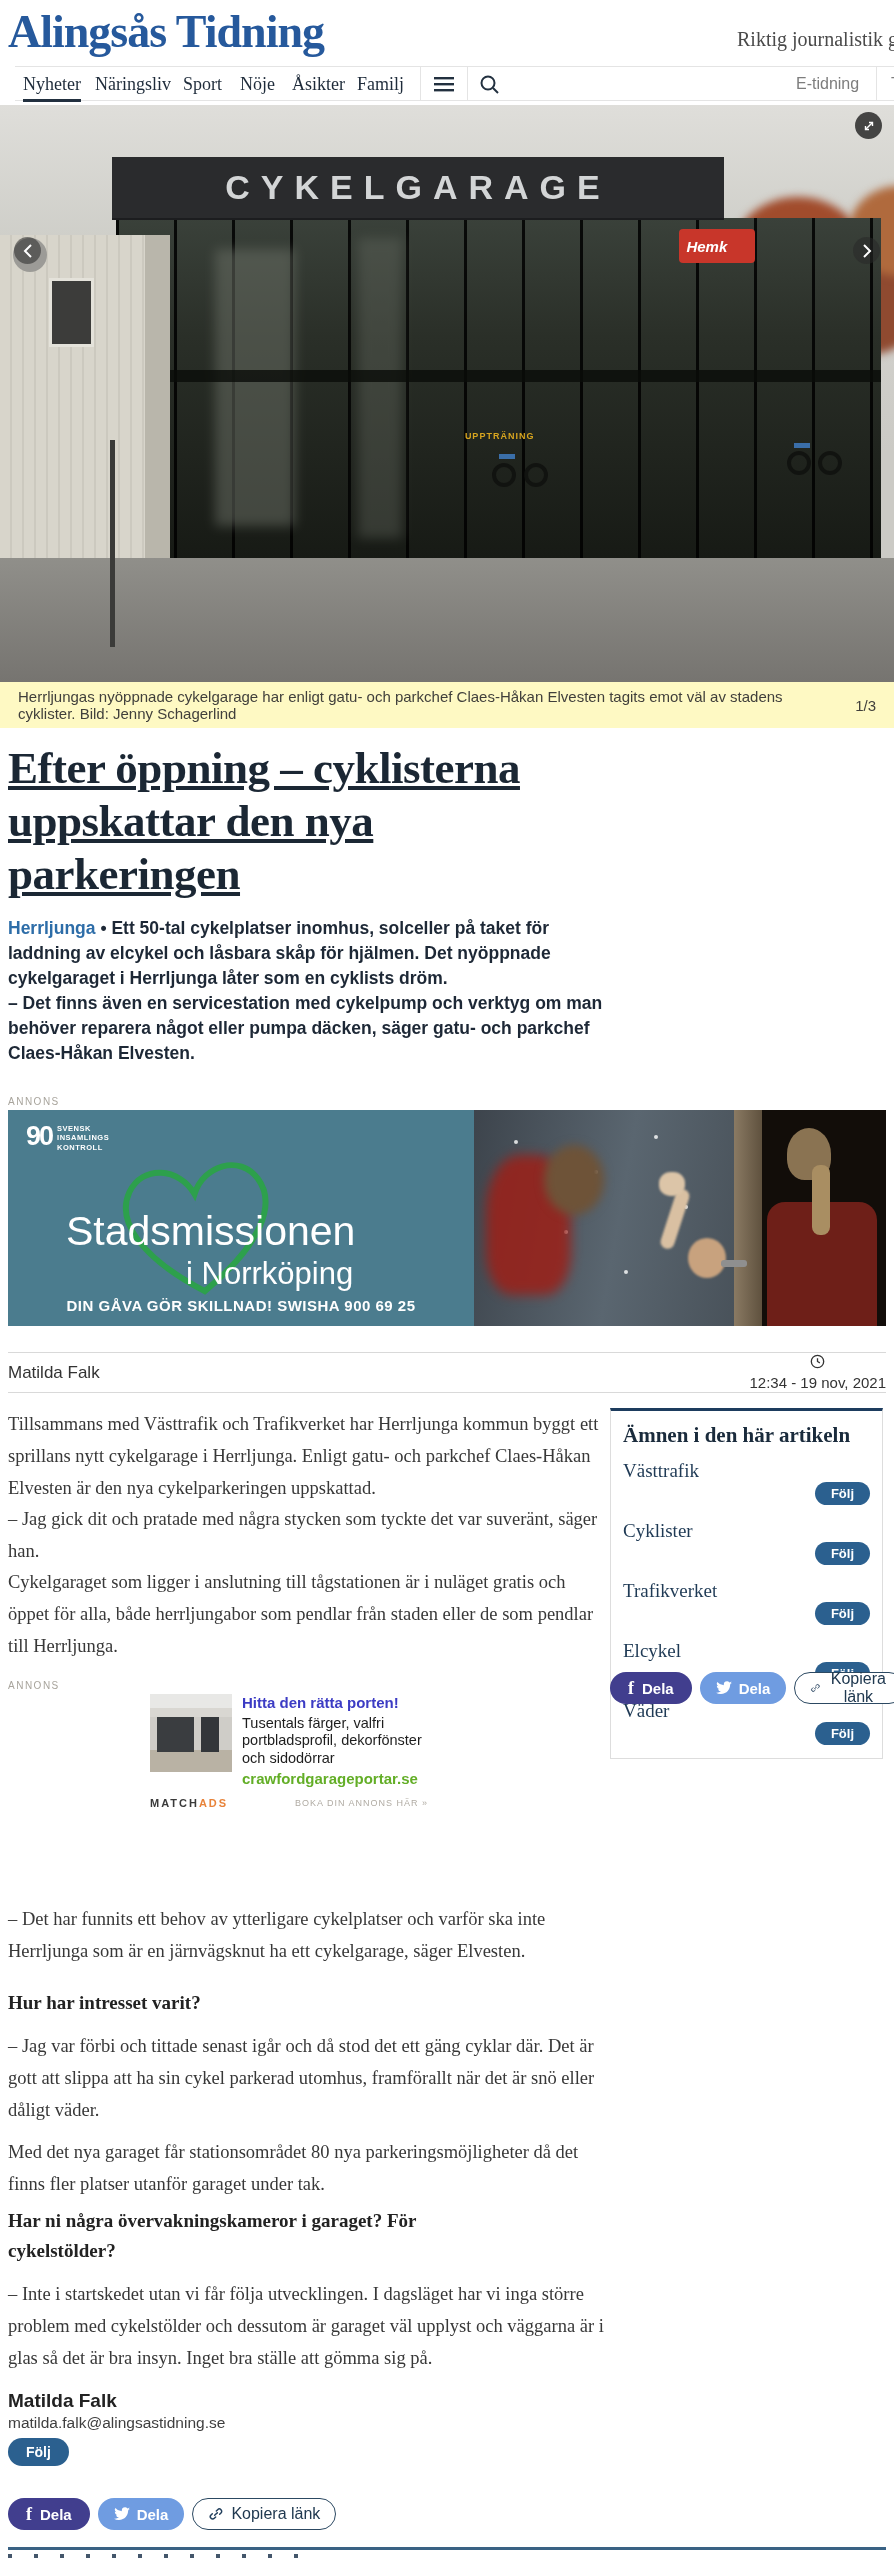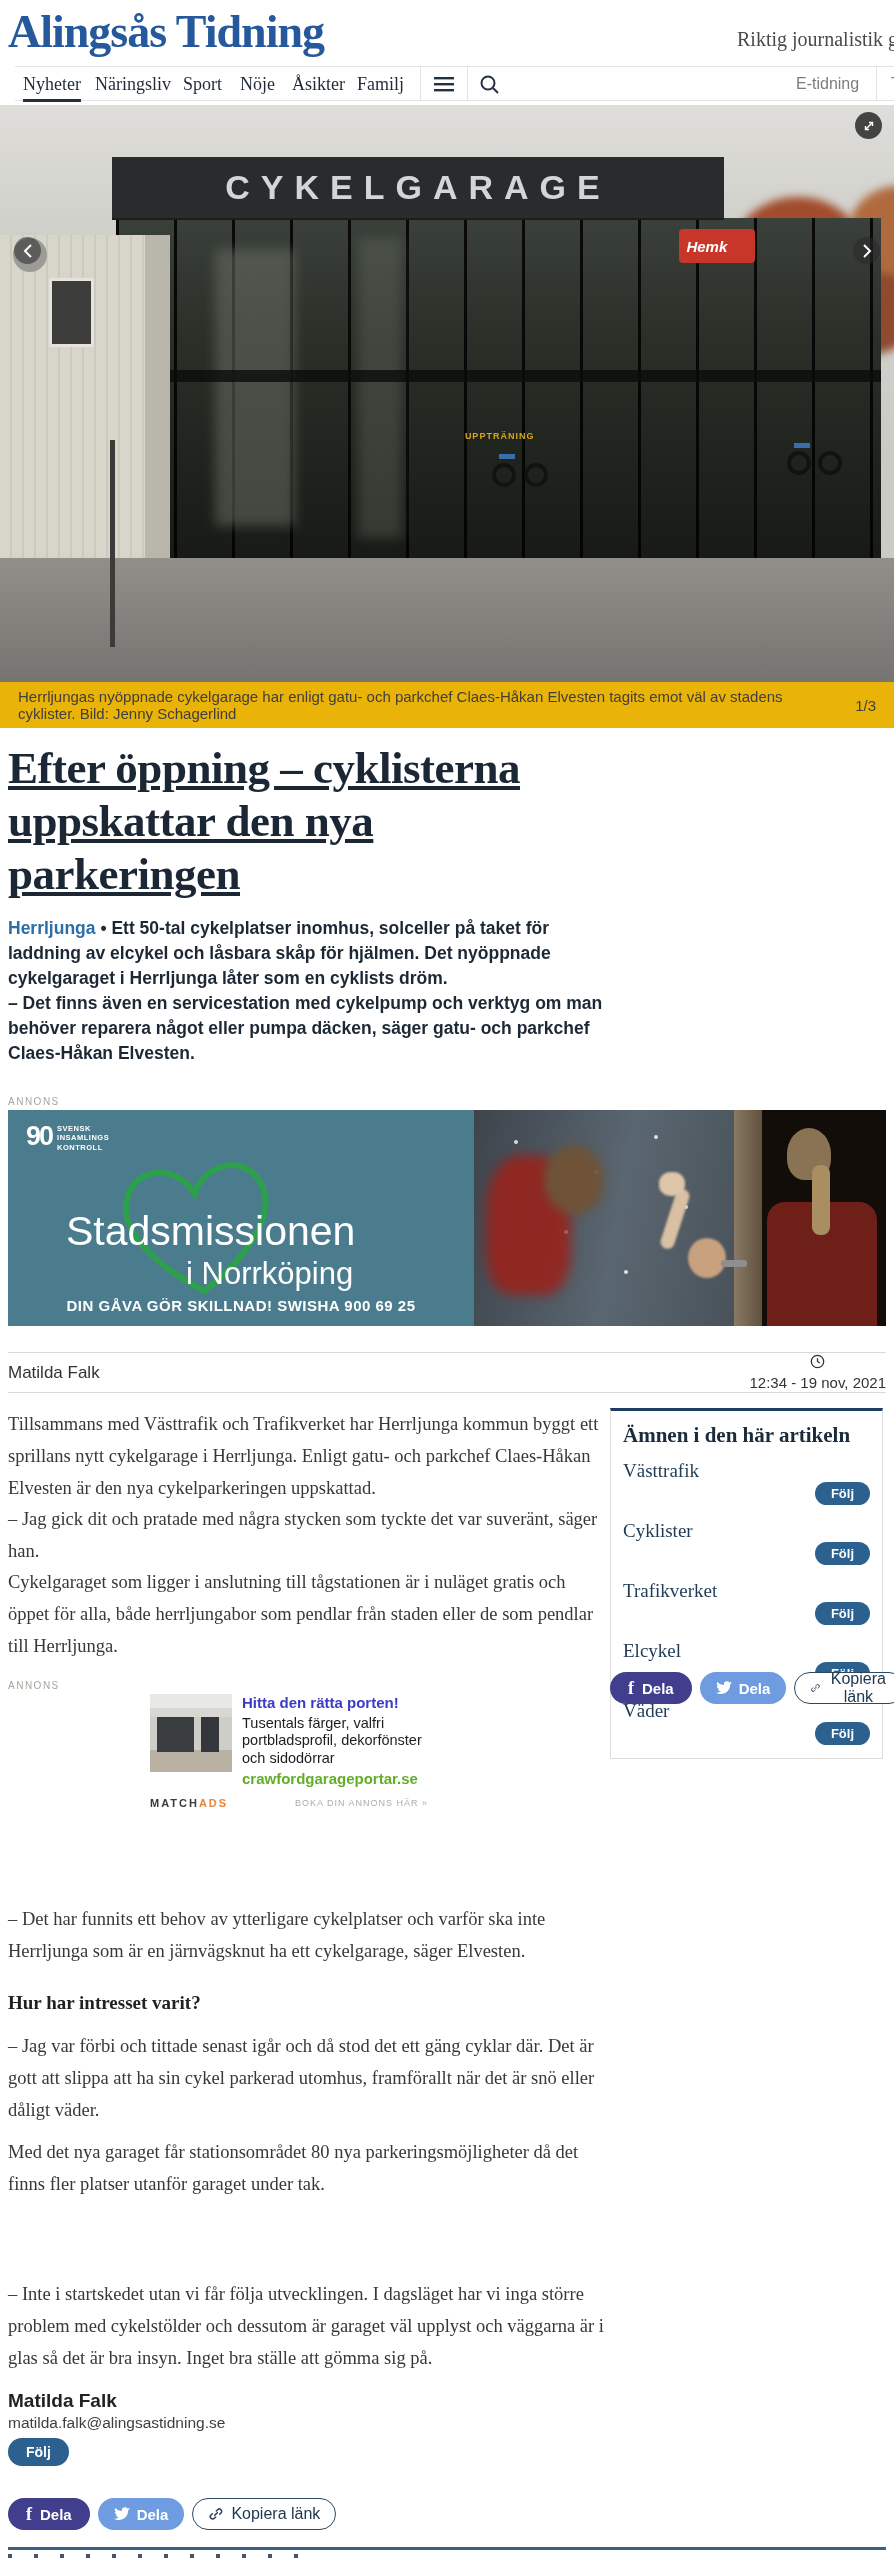--- a/index.html
+++ b/index.html
@@ -48,21 +48,21 @@
               background:linear-gradient(#908f8a,#767470); }
   .p-pole { position:absolute; left:12.3%; top:58%; width:5px; height:36%; background:#3b3b39; }
   .wheel { position:absolute; width:24px; height:24px; border-radius:50%; border:4px solid rgba(15,17,14,.85); background:transparent; }
   .bike-accent { position:absolute; width:16px; height:5px; background:#3a6ea8; }
   .carousel-btn { position:absolute; width:27px; height:27px; border-radius:50%; background:rgba(40,40,40,.55);
                   display:flex; align-items:center; justify-content:center; cursor:pointer; }
   .expand-btn { position:absolute; right:12px; top:7px; width:27px; height:27px; border-radius:50%;
                 background:rgba(30,30,30,.8); display:flex; align-items:center; justify-content:center; cursor:pointer; }
 
   
-  .caption-bar { left:0; top:682px; width:894px; height:46px; background:#eab308; display:flex; align-items:center; }
+  .caption-bar { left:0; top:682px; width:894px; height:46px; background:#fef9c3; display:flex; align-items:center; }
   .caption-text { margin-left:18px; width:790px; font:400 15px "Liberation Sans", sans-serif; color:#403f3b; }
   .caption-count { margin-left:auto; margin-right:18px; font:400 15px "Liberation Sans", sans-serif; color:#403f3b; }
 
   
   .headline { left:8px; top:742px; width:560px; font:700 45px/1.18 "Liberation Serif", serif; color:#1b2734; letter-spacing:-.5px;text-decoration:underline; }
   .lead { left:8px; top:916px; width:600px; font:700 17.5px/25px "Liberation Sans", sans-serif; color:#1d2836; }
   .lead a { color:#2d6da8; text-decoration:none; cursor:pointer; }
 
   
   .annons { font:400 10px "Liberation Sans", sans-serif; color:#a8a49c; letter-spacing:1.5px; }
@@ -313,20 +313,21 @@
     <div class="mad-foot">
       <span class="mad-brand"><span>MATCH</span><b>ADS</b></span>
       <span class="mad-book">BOKA DIN ANNONS HÄR »</span>
     </div>
   </div>
 
   <p class="abs bodyp" style="top:1903px">– Det har funnits ett behov av ytterligare cykelplatser och varför ska inte Herrljunga som är en järnvägsknut ha ett cykelgarage, säger Elvesten.</p>
   <p class="abs q" style="top:1988px">Hur har intresset varit?</p>
   <p class="abs bodyp" style="top:2030px">– Jag var förbi och tittade senast igår och då stod det ett gäng cyklar där. Det är gott att slippa att ha sin cykel parkerad utomhus, framförallt när det är snö eller dåligt väder.</p>
   <p class="abs bodyp" style="top:2136px">Med det nya garaget får stationsområdet 80 nya parkeringsmöjligheter då det finns fler platser utanför garaget under tak.</p>
+  <p class="abs q" style="top:2206px">Har ni några övervakningskameror i garaget? För cykelstölder?</p>
   <p class="abs bodyp" style="top:2278px">– Inte i startskedet utan vi får följa utvecklingen. I dagsläget har vi inga större problem med cykelstölder och dessutom är garaget väl upplyst och väggarna är i glas så det är bra insyn. Inget bra ställe att gömma sig på.</p>
 
   <aside class="abs side-box">
     <div class="side-title">Ämnen i den här artikeln</div>
     <div class="topic-row">
       <span class="topic-label">Västtrafik</span>
       <button class="pill">Följ</button>
     </div>
     <div class="topic-row">
       <span class="topic-label">Cyklister</span>

